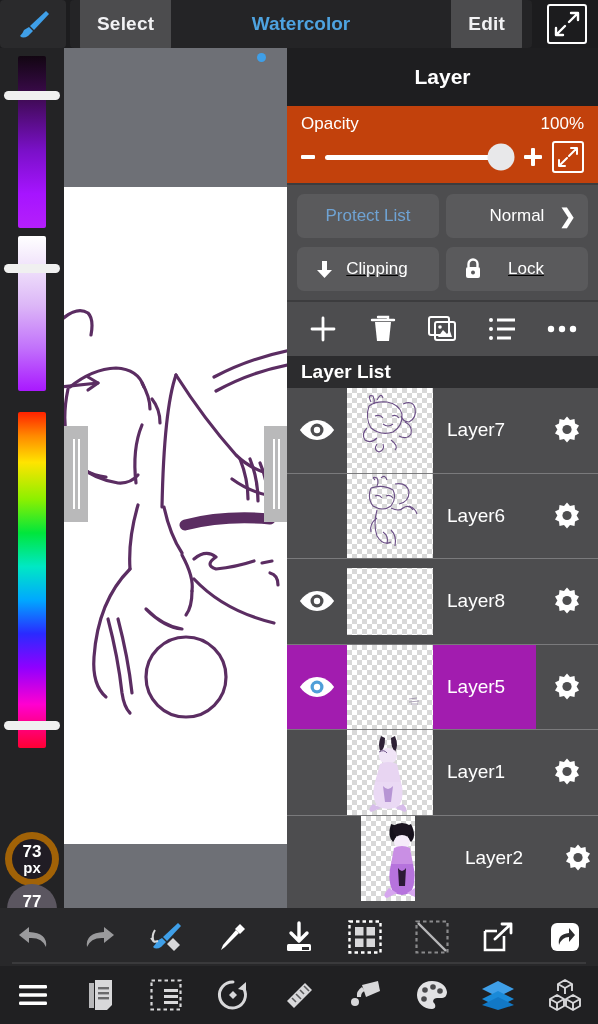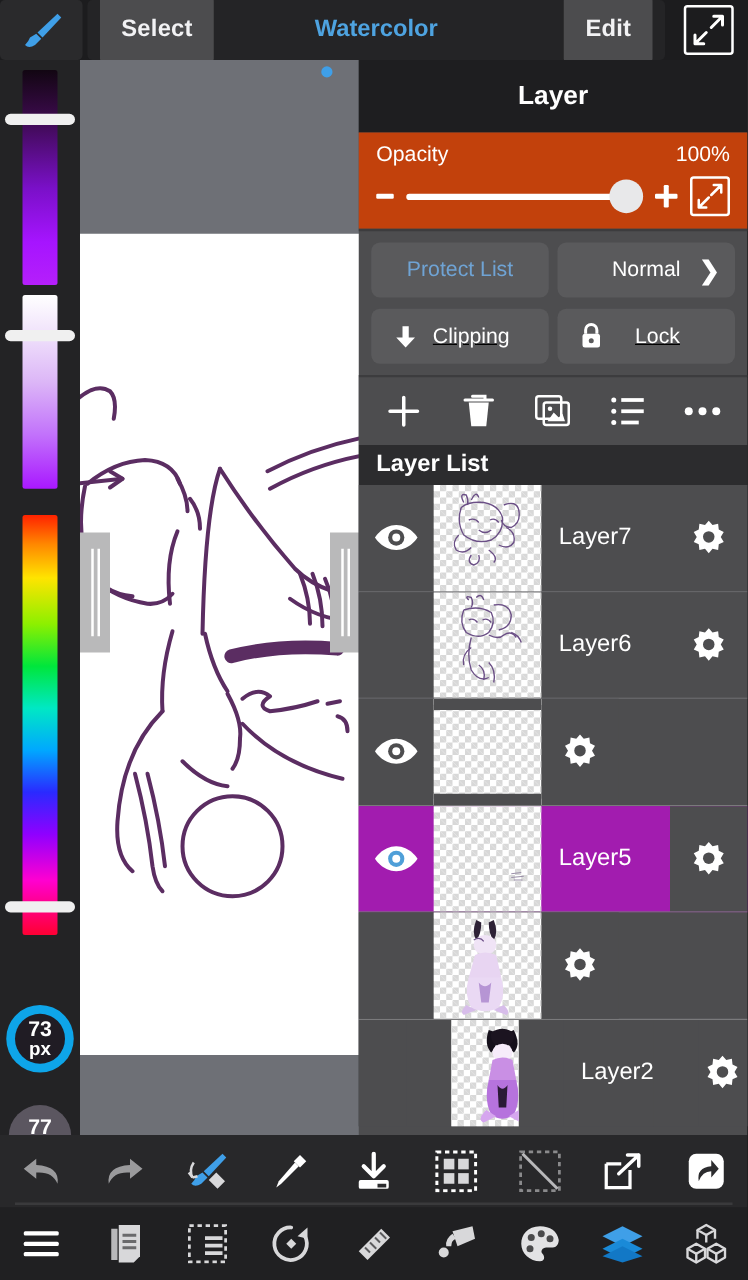--- a/index.html
+++ b/index.html
@@ -59,22 +59,22 @@
     background: #f0f0f0; border-radius: 4.5px;
   }
   .val-circle {
     position: absolute; border-radius: 50%;
     display: flex; flex-direction: column; align-items: center; justify-content: center;
     line-height: 1.0;
   }
   .val-circle .n { font-size: 17px; font-weight: bold; }
   .val-circle .u { font-size: 15px; font-weight: bold; }
   .circ-size {
-    left: 5px; top: 756px; width: 54px; height: 54px;
-    background: #0ea5e9;
+    left: 5px; top: 784px; width: 54px; height: 54px;
+    background: #a16207;
   }
   .circ-size .inner {
     width: 40px; height: 40px; border-radius: 50%; background: #201c24;
     color: #ffffff; display:flex; flex-direction:column;
     align-items:center; justify-content:center;
   }
   .circ-op {
     left: 7px; top: 836px; width: 50px; height: 50px;
     background: #5b5660; color: #ffffff;
   }
@@ -478,20 +478,21 @@
           <svg width="38" height="24" viewBox="0 0 38 24">
             <path d="M19 2 C30 2 36 12 36 12 C36 12 30 22 19 22 C8 22 2 12 2 12 C2 12 8 2 19 2 Z" fill="#ffffff"></path>
             <circle cx="19" cy="12" r="6.5" fill="#4d4d4f"></circle>
             <circle cx="19" cy="12" r="3.2" fill="#ffffff"></circle>
           </svg>
         </div>
         <div class="lr-thumb">
           <div class="band-t"></div>
             <div class="band-b"></div>
         </div>
+        <div class="lr-name">Layer8</div>
         <div class="lr-gear">
           <svg width="30" height="30" viewBox="0 0 30 30">
             <path d="M15 1.5 L18 5 L22.5 4 L23 8.6 L27 10.5 L24.6 14.5 L27 18.5 L23 20.4 L22.5 25 L18 24 L15 27.5 L12 24 L7.5 25 L7 20.4 L3 18.5 L5.4 14.5 L3 10.5 L7 8.6 L7.5 4 L12 5 Z" fill="#ffffff"></path>
             <circle cx="15" cy="14.5" r="4.6" fill="#4d4d4f"></circle>
           </svg>
         </div>
       </div>
 
       <div class="layer-row sel">
         <div class="lr-eye">
@@ -527,20 +528,21 @@
               <ellipse cx="41" cy="26" rx="9" ry="8" fill="#f0e4f6"></ellipse>
               <path d="M33 34 Q 41 30 50 34 L 54 52 Q 41 58 28 52 Z" fill="#e8d5f2"></path>
               <path d="M28 52 Q 24 66 30 76 Q 41 82 52 76 Q 58 66 54 52 Z" fill="#ead9f4"></path>
               <path d="M36 56 Q 41 62 46 56 L 44 72 L 38 72 Z" fill="#b695d4"></path>
               <path d="M26 74 Q 20 80 24 82 L 34 78 Z" fill="#d7bdea"></path>
               <path d="M56 74 Q 62 80 58 82 L 48 78 Z" fill="#d7bdea"></path>
               <path d="M32 22 Q 37 19 40 23" stroke="#6b4f86" stroke-width="1" fill="none"></path>
             </g>
           </svg>
         </div>
+        <div class="lr-name">Layer1</div>
         <div class="lr-gear">
           <svg width="30" height="30" viewBox="0 0 30 30">
             <path d="M15 1.5 L18 5 L22.5 4 L23 8.6 L27 10.5 L24.6 14.5 L27 18.5 L23 20.4 L22.5 25 L18 24 L15 27.5 L12 24 L7.5 25 L7 20.4 L3 18.5 L5.4 14.5 L3 10.5 L7 8.6 L7.5 4 L12 5 Z" fill="#ffffff"></path>
             <circle cx="15" cy="14.5" r="4.6" fill="#4d4d4f"></circle>
           </svg>
         </div>
       </div>
 
       <div class="layer-row" style="border-bottom:none;gap:36px;">
         <div class="lr-eye"></div>

